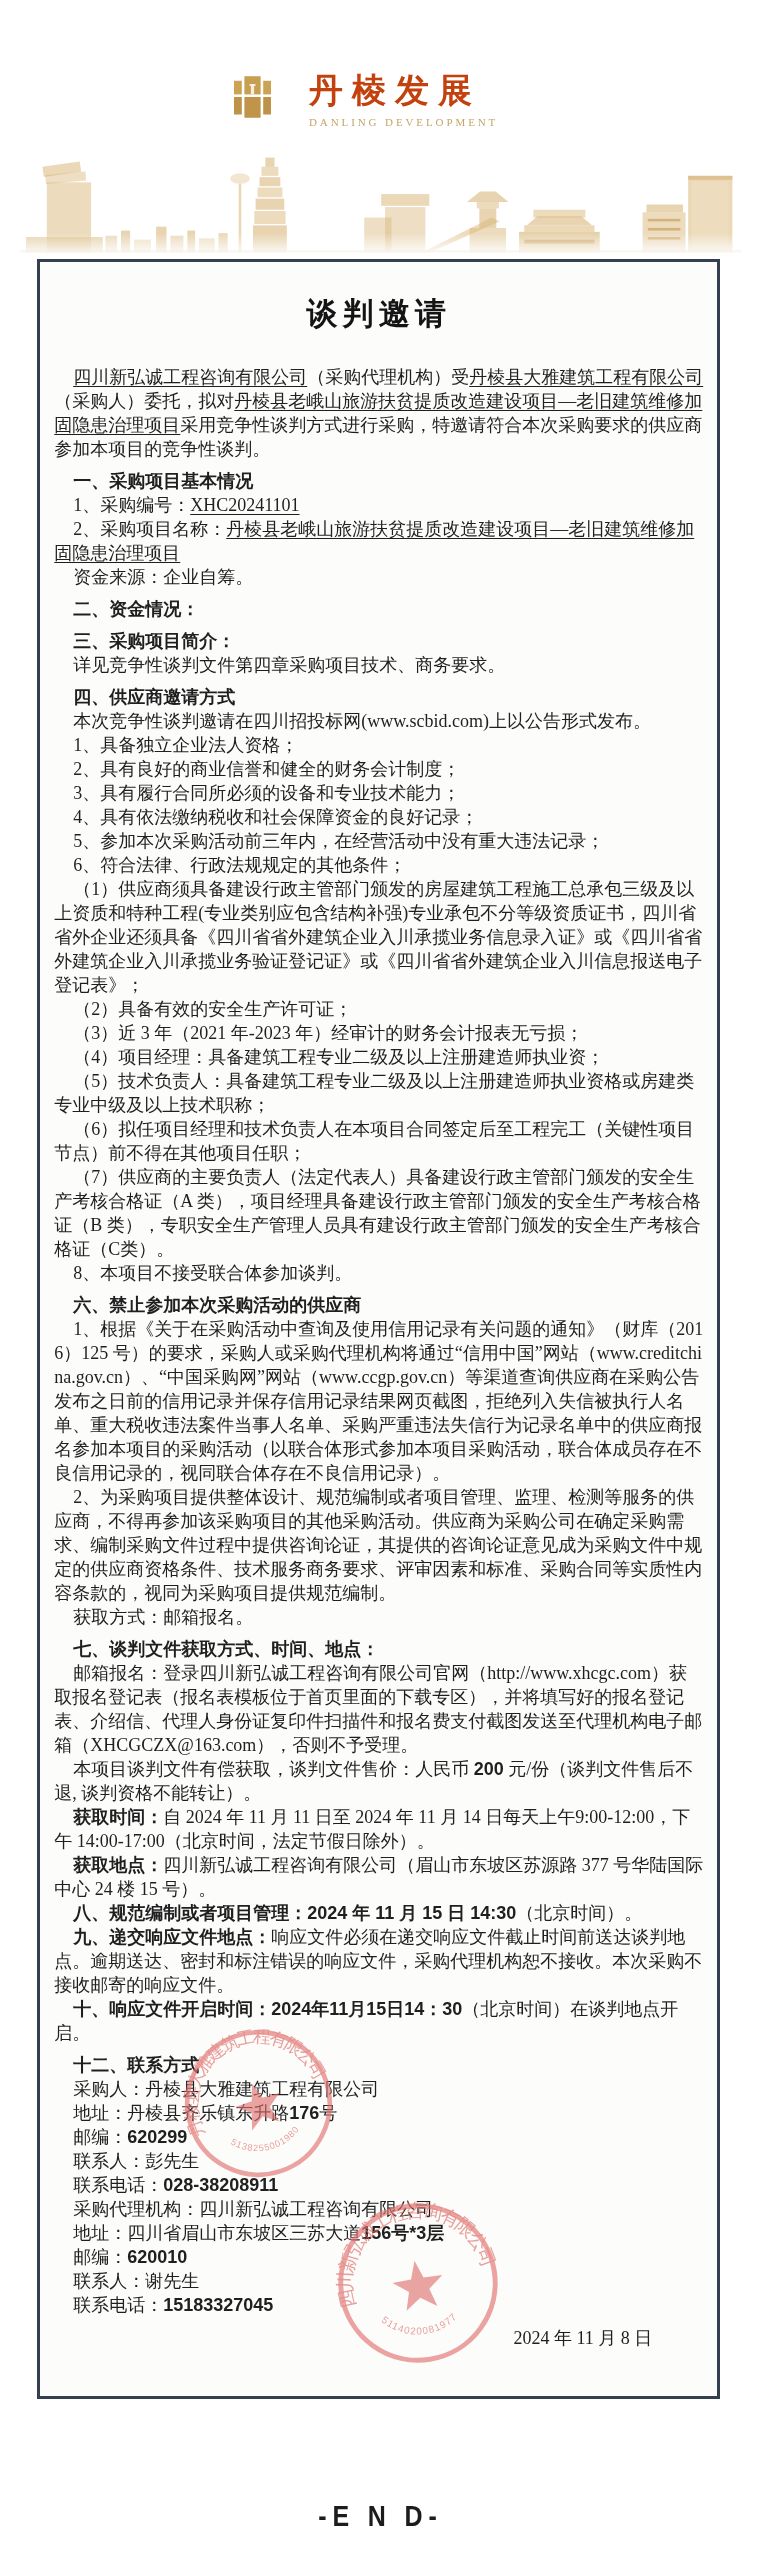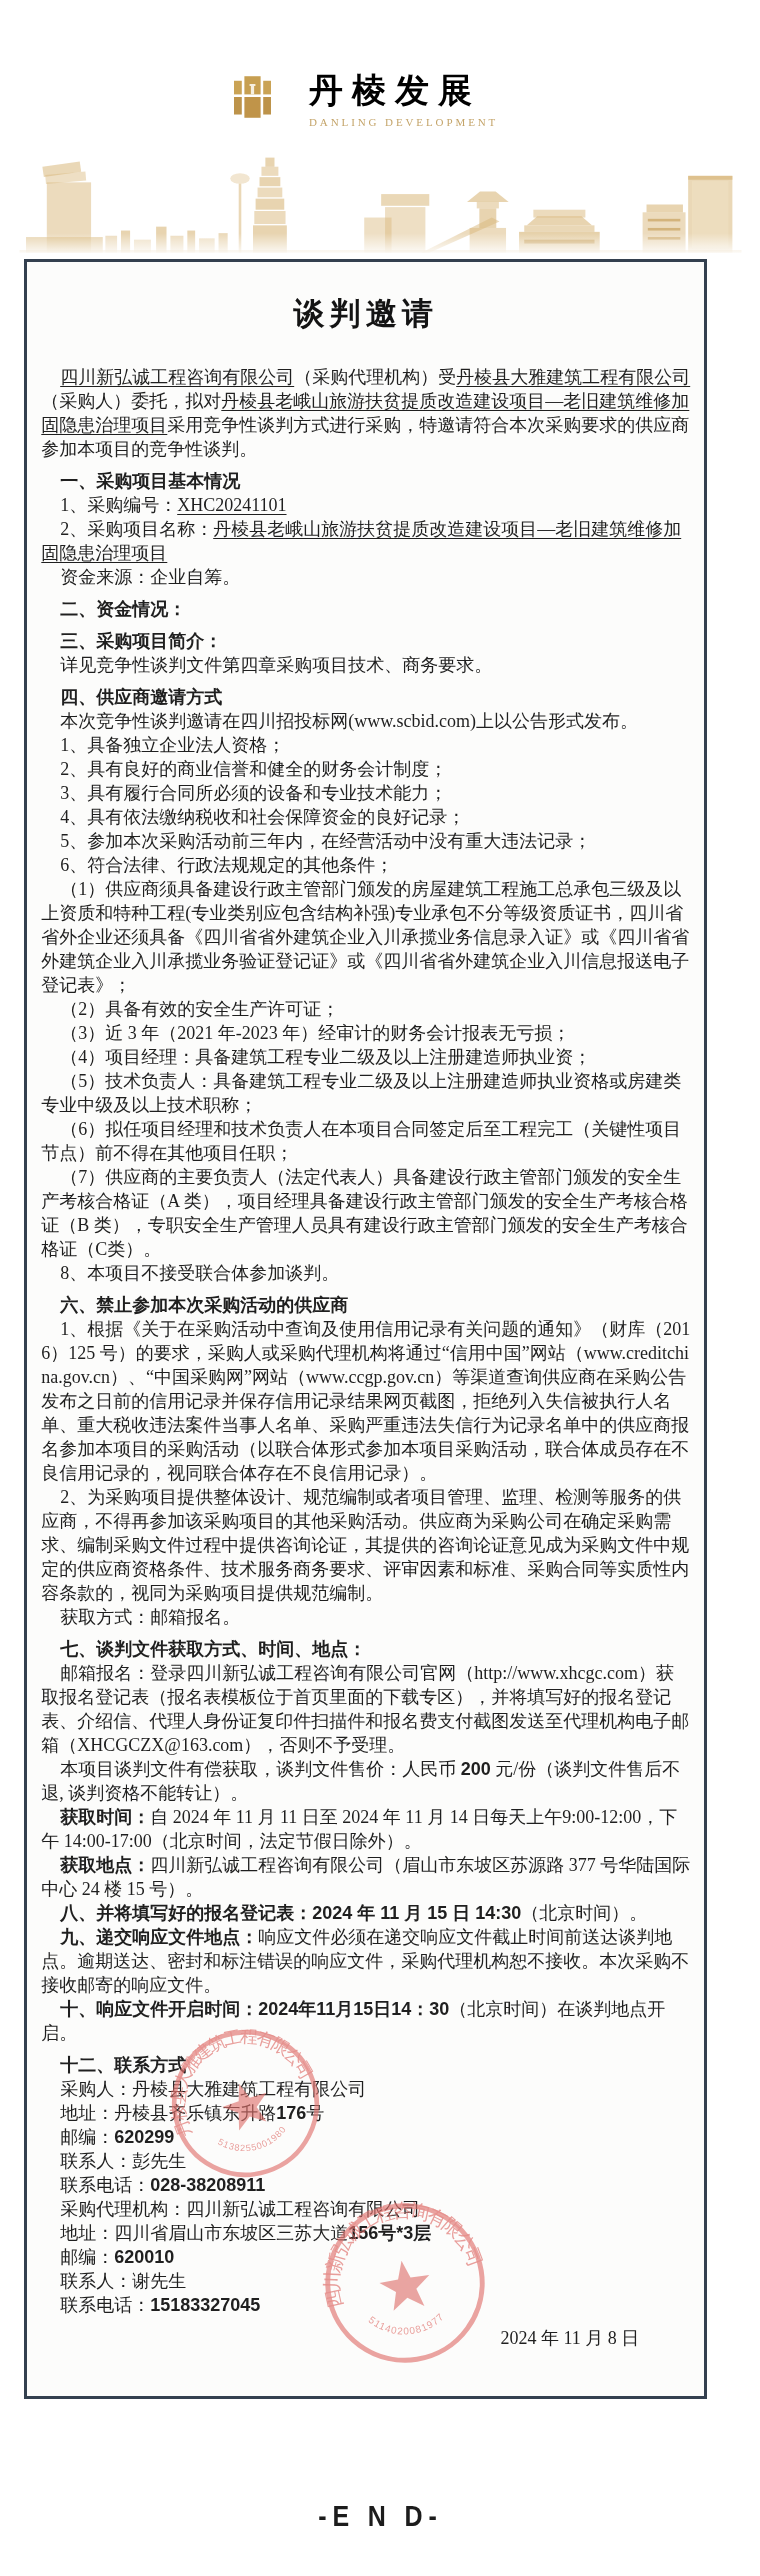--- a/index.html
+++ b/index.html
@@ -8,30 +8,30 @@
     font-family:"Liberation Serif","DejaVu Serif",serif;color:#1f1f1f;
     overflow:hidden;
   }
   
   .brand{position:absolute;left:234px;top:73px;display:flex;align-items:flex-start;}
   .brand-icon{width:37px;height:42px;margin-top:2.6px;}
   .brand-text{margin-left:38px;}
   .brand-title{
     font-size:34px;font-weight:bold;letter-spacing:9px;line-height:35px;
     background:linear-gradient(180deg,#c9a456,#ac златorange 60%,#b08d45);
-    color:#000000;white-space:nowrap;
+    color:#c2410c;white-space:nowrap;
   }
   .brand-sub{
     margin-top:7.8px;font-size:11px;letter-spacing:2.9px;color:#c4a469;
     font-family:"Liberation Serif","DejaVu Serif",serif;white-space:nowrap;
   }
   .skyline{position:absolute;left:0;top:155px;width:761px;height:99px;}
   
   .page{
-    position:absolute;left:24px;top:259px;width:683px;height:2140px;
+    position:absolute;left:37px;top:259px;width:683px;height:2140px;
     background:#fcfcfb;border:3.3px solid #34404f;box-sizing:border-box;
     padding:22px 13.7px 0 14.3px;overflow:hidden;
   }
   .doc-title{
     margin:9px 0 30px 0;text-align:center;font-size:31px;font-weight:bold;
     letter-spacing:5.2px;color:#141414;
   }
   .para{margin:0;font-size:18px;line-height:24px;text-indent:1.05em;word-break:break-all;}
   .para.hei,.hei{font-family:"Liberation Sans","DejaVu Sans",sans-serif;font-weight:bold;margin-top:8px;}
   .u{text-decoration:underline;text-underline-offset:3.3px;text-decoration-thickness:1px;}
@@ -163,21 +163,21 @@
       <p class="para "><span>8、本项目不接受联合体参加谈判。</span></p>
       <p class="para hei"><span>六、禁止参加本次采购活动的供应商</span></p>
       <p class="para "><span>1、根据《关于在采购活动中查询及使用信用记录有关问题的通知》（财库（2016）125 号）的要求，采购人或采购代理机构将通过“信用中国”网站（www.creditchina.gov.cn）、“中国采购网”网站（www.ccgp.gov.cn）等渠道查询供应商在采购公告发布之日前的信用记录并保存信用记录结果网页截图，拒绝列入失信被执行人名单、重大税收违法案件当事人名单、采购严重违法失信行为记录名单中的供应商报名参加本项目的采购活动（以联合体形式参加本项目采购活动，联合体成员存在不良信用记录的，视同联合体存在不良信用记录）。</span></p>
       <p class="para "><span>2、为采购项目提供整体设计、规范编制或者项目管理、监理、检测等服务的供应商，不得再参加该采购项目的其他采购活动。供应商为采购公司在确定采购需求、编制采购文件过程中提供咨询论证，其提供的咨询论证意见成为采购文件中规定的供应商资格条件、技术服务商务要求、评审因素和标准、采购合同等实质性内容条款的，视同为采购项目提供规范编制。</span></p>
       <p class="para "><span>获取方式：邮箱报名。</span></p>
       <p class="para hei"><span>七、谈判文件获取方式、时间、地点：</span></p>
       <p class="para "><span>邮箱报名：登录四川新弘诚工程咨询有限公司官网（http://www.xhcgc.com）获取报名登记表（报名表模板位于首页里面的下载专区），并将填写好的报名登记表、介绍信、代理人身份证复印件扫描件和报名费支付截图发送至代理机构电子邮箱（XHCGCZX@163.com），否则不予受理。</span></p>
       <p class="para "><span>本项目谈判文件有偿获取，谈判文件售价：人民币 </span><span class="num">200</span><span> 元/份（谈判文件售后不退, 谈判资格不能转让）。</span></p>
       <p class="para "><span class="hei">获取时间：</span><span>自 2024 年 11 月 11 日至 2024 年 11 月 14 日每天上午9:00-12:00，下午 14:00-17:00（北京时间，法定节假日除外）。</span></p>
       <p class="para "><span class="hei">获取地点：</span><span>四川新弘诚工程咨询有限公司（眉山市东坡区苏源路 377 号华陆国际中心 24 楼 15 号）。</span></p>
-      <p class="para "><span class="hei">八、并将填写好的报名登记表：</span><span class="num">2024 年 11 月 15 日 14:30</span><span>（北京时间）。</span></p>
+      <p class="para "><span class="hei">八、规范编制或者项目管理：</span><span class="num">2024 年 11 月 15 日 14:30</span><span>（北京时间）。</span></p>
       <p class="para "><span class="hei">九、递交响应文件地点：</span><span>响应文件必须在递交响应文件截止时间前送达谈判地点。逾期送达、密封和标注错误的响应文件，采购代理机构恕不接收。本次采购不接收邮寄的响应文件。</span></p>
       <p class="para "><span class="hei">十、响应文件开启时间：</span><span class="num">2024年11月15日14：30</span><span>（北京时间）在谈判地点开启。</span></p>
     </div>
   <div class="contact-wrap" id="contact-wrap">
       <p class="para hei"><span>十二、联系方式</span></p>
       <p class="para "><span>采购人：丹棱县大雅建筑工程有限公司</span></p>
       <p class="para "><span>地址：丹棱县齐乐镇东升路</span><span class="num">176</span><span>号</span></p>
       <p class="para "><span>邮编：</span><span class="num">620299</span></p>
       <p class="para "><span>联系人：彭先生</span></p>
       <p class="para "><span>联系电话：</span><span class="num">028-38208911</span></p>

